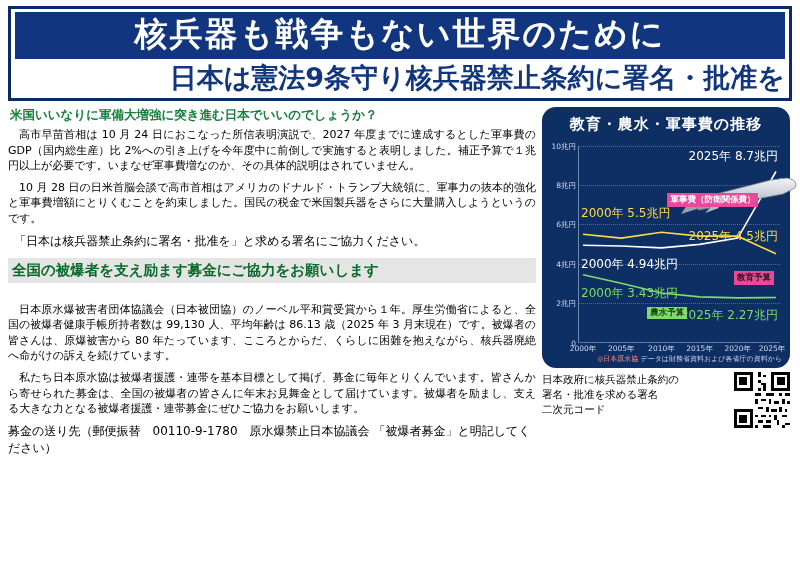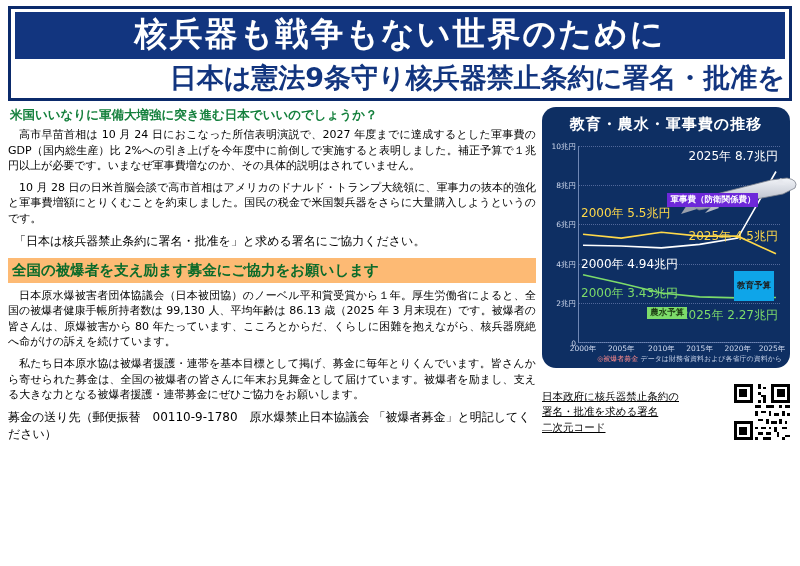--- a/index.html
+++ b/index.html
@@ -81,26 +81,26 @@
     font-family: "DejaVu Sans", sans-serif;
   }
   .quote-line {
     font-size: 12px;
     margin: 4px 0 6px 6px;
     color: #000;
     font-family: Liberation Serif, serif;
   }
   
   .donate-head {
-    background: #fdba74;
+    background: #e5e5e5;
     color: #0b6b2a;
     font-weight: bold;
     font-size: 14.5px;
     padding: 3px 4px;
-    margin: 8px 0 5px 0;
+    margin: 8px 0 19px 0;
     font-family: "DejaVu Sans", sans-serif;
   }
   .send-line {
     font-size: 12px;
     margin-top: 6px;
     font-family: "DejaVu Sans", sans-serif;
   }
   
   .chart-panel {
     background: #0e2f63;
@@ -178,24 +178,23 @@
   }
   .missile {
     position: absolute;
     left: 96px;
     top: 26px;
     width: 128px;
     height: 44px;
   }
   
   .qr-block {
-    margin-top: 16px;
+    margin-top: 4px;
     display: flex;
-    align-items: center;
-    text-decoration: underline;
+    align-items: flex-start;
   }
   .qr-text {
     font-size: 10.5px;
     line-height: 1.45;
     color: #000;
     flex: 1;
     font-family: "DejaVu Sans", sans-serif;
   }
   .qr-img {
     width: 56px;
@@ -281,40 +280,40 @@
                 <stop offset="55%" stop-color="#c8ccd6"></stop>
                 <stop offset="100%" stop-color="#8f94a0"></stop>
               </linearGradient>
             </defs>
             <path d="M10 30 L96 8 L112 6 Q124 8 120 16 L108 22 L24 38 Z" fill="url(#mg)" stroke="#7b808c" stroke-width="0.8"></path>
             <path d="M22 37 L6 42 L14 30 Z" fill="#9aa0ac"></path>
             <path d="M40 31 L30 41 L44 36 Z" fill="#b5bac4"></path>
             <path d="M100 12 L106 6 L110 13 Z" fill="#e6e8ee"></path>
           </svg>
 
-          <span class="series-label" style="color:#ffffff;background:#6d28d9;padding:1px 3px;left:44%;top:24%;">軍事費（防衛関係費）</span>
-          <span class="series-label" style="color:#1d1d1d;background:#0ea5e9;padding:9px 3px;right:3%;top:64%;">教育予算</span>
+          <span class="series-label" style="color:#ffffff;background:#ec4899;padding:1px 3px;left:44%;top:24%;">軍事費（防衛関係費）</span>
+          <span class="series-label" style="color:#1d1d1d;background:#ec4899;padding:1px 3px;right:3%;top:64%;">教育予算</span>
           <span class="series-label" style="color:#1d3d14;background:#7ddc6a;padding:0 3px;left:34%;top:82%;">農水予算</span>
 
           <span class="pt-label" style="color:#ffffff;left:1%;top:56%;">2000年
 4.94兆円</span>
           <span class="pt-label" style="color:#ffffff;right:1%;top:1%;text-align:right;">2025年
 8.7兆円</span>
           <span class="pt-label" style="color:#ffd94a;left:1%;top:30%;">2000年
 5.5兆円</span>
           <span class="pt-label" style="color:#ffd94a;right:1%;top:42%;text-align:right;">2025年
 4.5兆円</span>
           <span class="pt-label" style="color:#7ddc6a;left:1%;top:71%;">2000年
 3.43兆円</span>
           <span class="pt-label" style="color:#7ddc6a;right:1%;top:82%;text-align:right;">2025年
 2.27兆円</span>
         </div>
 
         <div class="chart-note">
-          <span class="red">◎被爆者募金</span>
+          <span class="red">◎日本原水協</span>
           <span>データは財務省資料および各省庁の資料から</span>
         </div>
       </div>
 
       <div class="qr-block">
         <div class="qr-text" style="white-space:pre-line;">日本政府に核兵器禁止条約の
 署名・批准を求める署名
 二次元コード</div>
         <svg class="qr-img" viewBox="0 0 21 21" shape-rendering="crispEdges">
           <rect width="21" height="21" fill="#ffffff"></rect>

